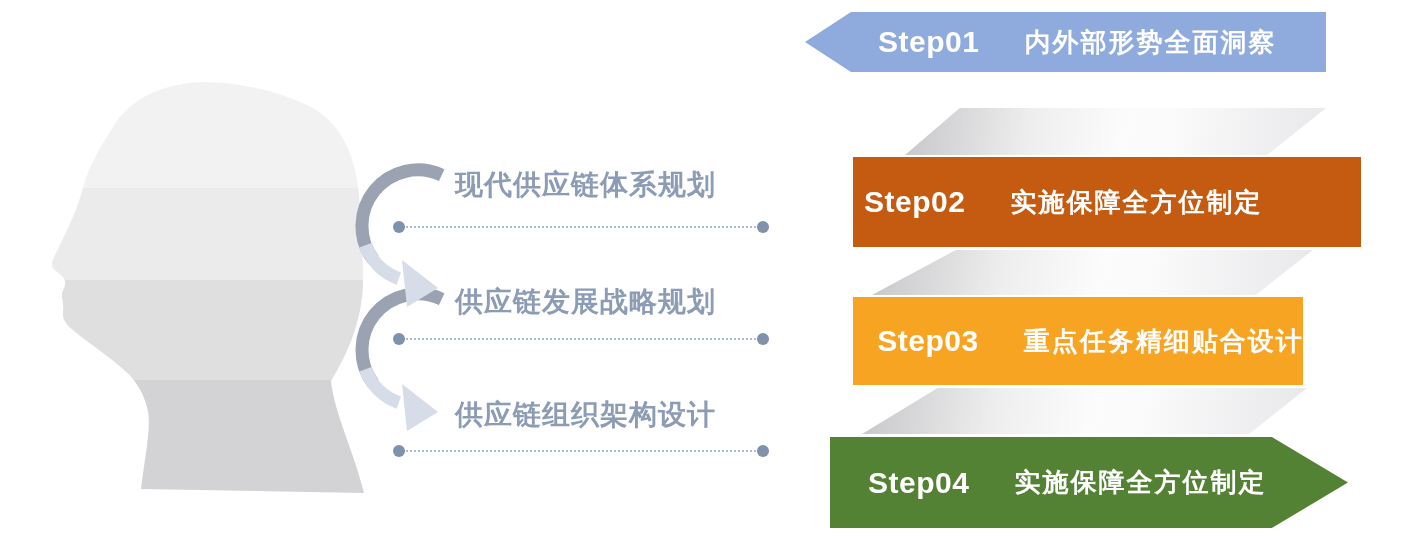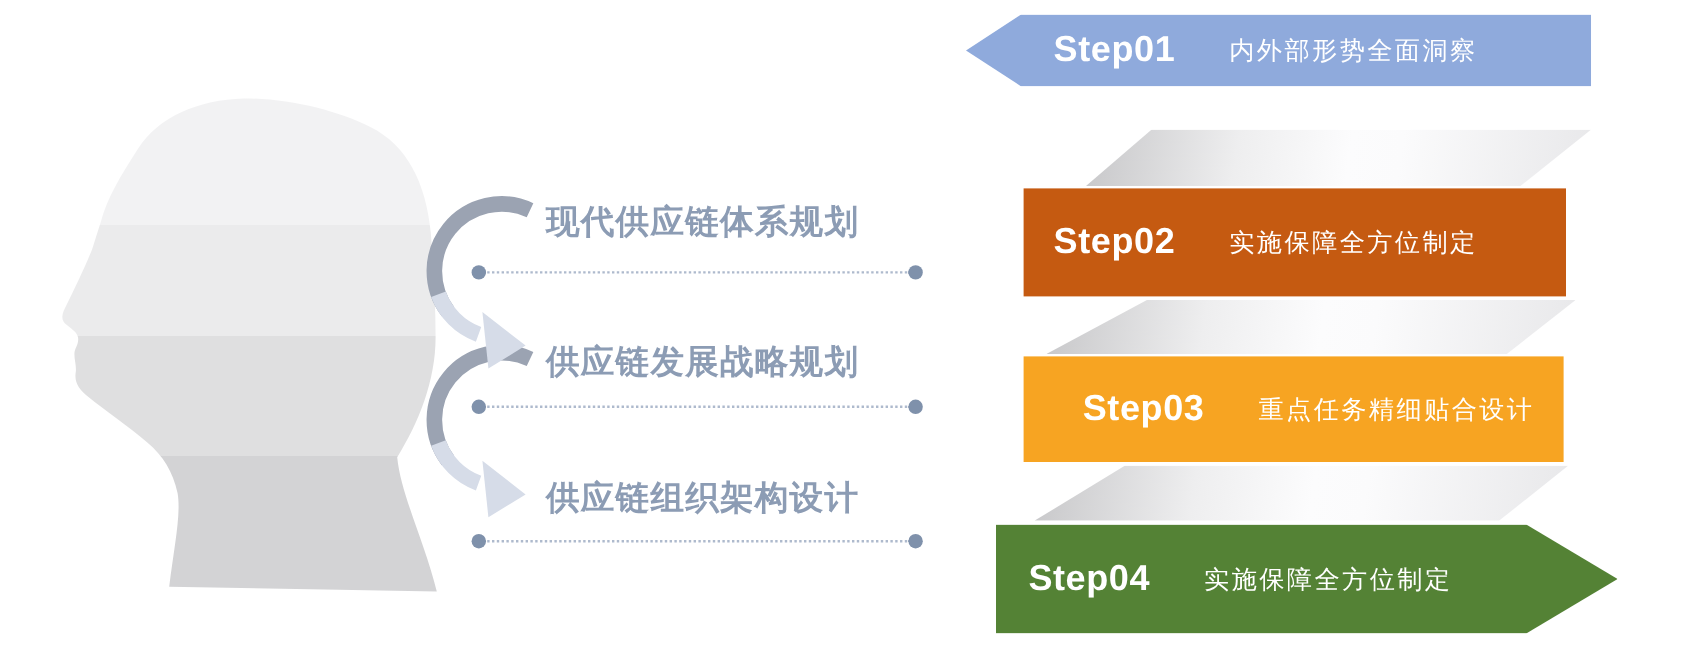--- a/index.html
+++ b/index.html
@@ -24,26 +24,26 @@
     position:absolute;top:1px;width:12px;height:12px;border-radius:50%;background:#7F91AB;
   }
   .dotrow .dot.left{left:0;}
   .dotrow .dot.right{right:0;}
 
   .banner{
     position:absolute;z-index:3;display:flex;align-items:center;
     color:#ffffff;white-space:nowrap;
   }
   .banner .step-num{font-size:30px;font-weight:700;letter-spacing:0.5px;}
-  .banner .step-title{font-size:21px;font-weight:400;letter-spacing:2px;margin-left:45px;}
+  .banner .step-title{font-size:26px;font-weight:700;letter-spacing:2px;margin-left:45px;}
   .b1{left:805px;top:12px;width:521px;height:60px;padding-left:73px;box-sizing:border-box;
       clip-path:polygon(8.83% 0,100% 0,100% 100%,8.83% 100%,0 50%);}
-  .b2{left:853px;top:157px;width:452px;height:90px;padding-left:25px;box-sizing:border-box;}
+  .b2{left:853px;top:157px;width:508px;height:90px;padding-left:11px;box-sizing:border-box;}
   .b3{left:853px;top:297px;width:450px;height:88px;padding-left:25px;box-sizing:border-box;}
-  .b4{left:830px;top:437px;width:518px;height:91px;padding-left:27px;box-sizing:border-box;
+  .b4{left:830px;top:437px;width:518px;height:91px;padding-left:38px;box-sizing:border-box;
       clip-path:polygon(0 0,85.3% 0,100% 50%,85.3% 100%,0 100%);}
 
   .fold{
     position:absolute;z-index:1;
     background:linear-gradient(98deg,#c7c7c9 0%,#eeeeef 30%,#fcfcfd 52%,#fbfbfc 62%,#e8e8ea 100%);
   }
   .f1{left:905px;top:108px;width:421px;height:47px;
       clip-path:polygon(13% 0,100% 0,86% 100%,0 100%);}
   .f2{left:872px;top:250px;width:441px;height:45px;
       clip-path:polygon(19% 0,100% 0,87% 100%,0 100%);}

